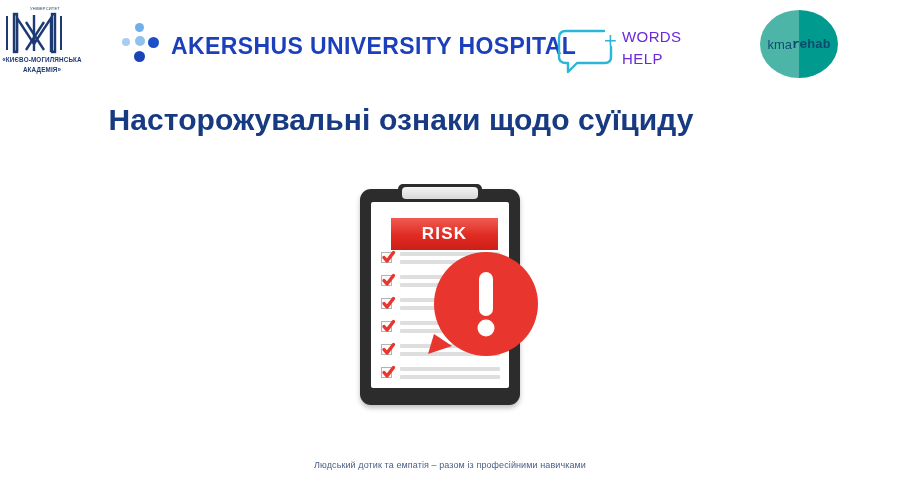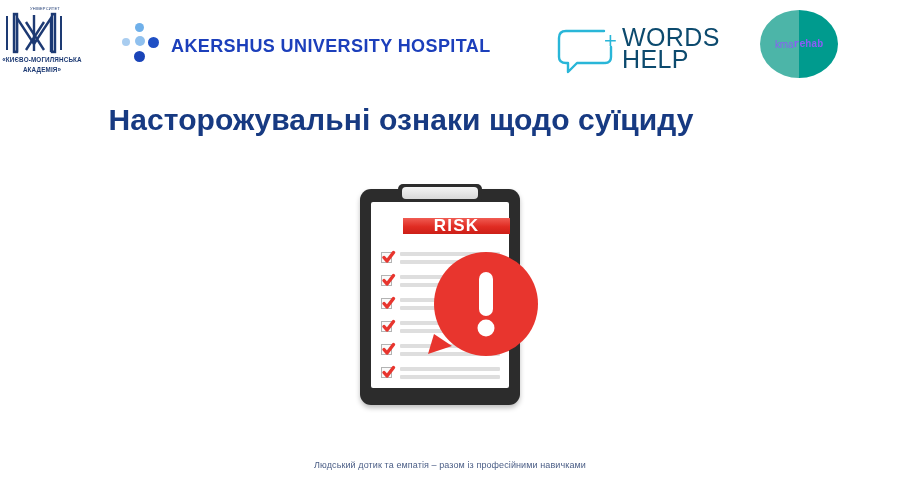--- a/index.html
+++ b/index.html
@@ -75,21 +75,21 @@
     width: 46px;
     height: 46px;
     flex: 0 0 auto;
   }
   .akershus-dots i {
     position: absolute;
     border-radius: 50%;
     display: block;
   }
   .akershus-text {
-    font-size: 18px;
+    font-size: 23px;
     font-weight: bold;
     letter-spacing: .4px;
     color: #1c3fbb;
     margin-left: 5px;
     white-space: nowrap;
   }
 
   
   .wordshelp {
     position: absolute;
@@ -105,22 +105,22 @@
     position: absolute;
     left: 48px; top: 6px;
     font-size: 22px;
     color: #29b6d8;
     font-weight: normal;
     line-height: 22px;
   }
   .wh-lines {
     position: absolute;
     left: 66px; top: 2px;
-    color: #0c4a6e;
-    font-size: 25px;
+    color: #6d28d9;
+    font-size: 15px;
     letter-spacing: .4px;
     line-height: 22px;
   }
 
   
   .kmarehab {
     position: absolute;
     left: 760px; top: 10px;
     width: 80px;
     height: 68px;
@@ -141,22 +141,22 @@
   }
   .kma-left { left: 0; }
   .kma-right { right: 0; }
   .kma-label {
     position: absolute;
     left: 0; top: 0;
     width: 78px; height: 68px;
     display: flex;
     align-items: center;
     justify-content: center;
-    font-size: 10px;
-    color: #8b5cf6;
+    font-size: 13px;
+    color: #0c4a6e;
     letter-spacing: -.1px;
   }
   .kma-label .thin { font-weight: normal; opacity: .95; }
   .kma-label .bold { font-weight: bold; font-family: Liberation Mono, monospace; }
 
   
   .title {
     position: absolute;
     left: 0; top: 103px;
     width: 802px;
@@ -203,23 +203,23 @@
   .paper {
     position: absolute;
     left: 11px; top: 13px;
     width: 138px;
     height: 186px;
     background: #ffffff;
     border-radius: 2px;
   }
   .risk-banner {
     position: absolute;
-    left: 32px; top: 16px;
+    left: 20px; top: 16px;
     width: 107px;
-    height: 16px;
+    height: 32px;
     background: linear-gradient(#f05b52 0%, #e02b22 55%, #cc1f17 100%);
     display: flex;
     align-items: center;
     justify-content: center;
   }
   .risk-banner span {
     color: #ffffff;
     font-size: 17px;
     font-weight: bold;
     letter-spacing: 1.2px;

